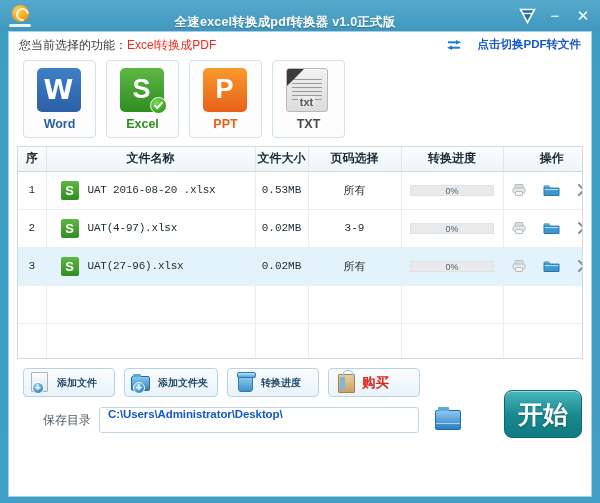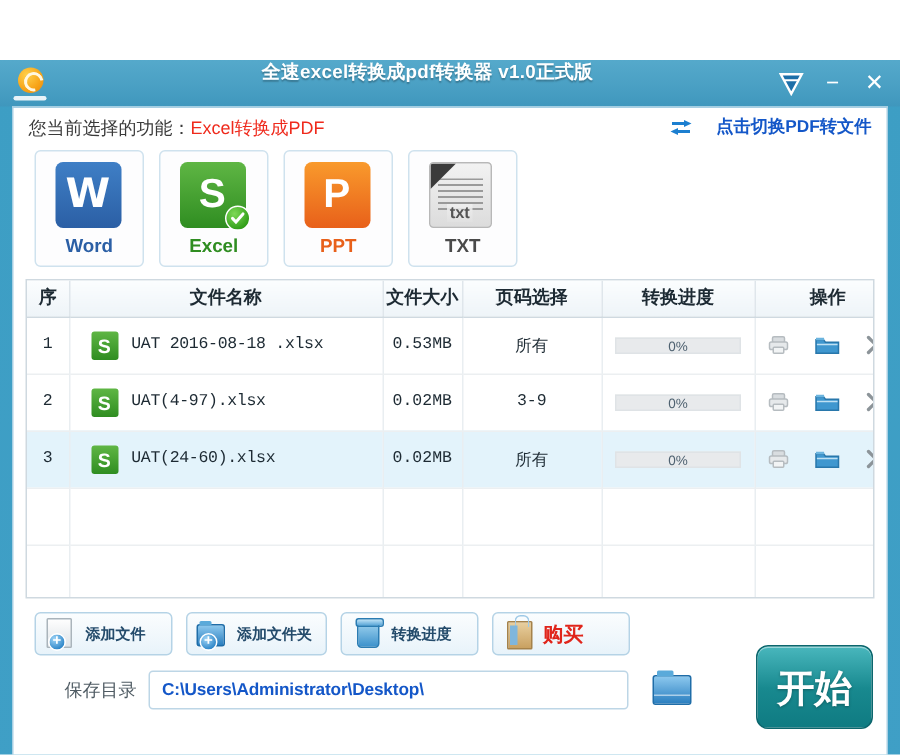--- a/index.html
+++ b/index.html
@@ -15,21 +15,21 @@
     width: 600px; height: 503px;
     background: linear-gradient(180deg, #3d9ec4 0%, #3f9fc6 100%);
     padding: 0;
   }
 
   
   .titlebar {
     position: relative;
     height: 31px;
     background: linear-gradient(180deg, #55a9cb 0%, #4aa0c4 55%, #3f97bd 100%);
-    display: flex; align-items: flex-start; margin-top: 40px;
+    display: flex; align-items: flex-end;
   }
   .logo-wrap {
     width: 40px; height: 31px;
     display: flex; align-items: center; justify-content: center;
   }
   .logo {
     position: relative;
     width: 22px; height: 22px;
     display: flex; align-items: flex-start; justify-content: center;
   }
@@ -333,41 +333,41 @@
   .saverow {
     display: flex; align-items: center; gap: 8px;
     padding: 10px 3px 0 34px;
     position: relative;
   }
   .save-label { font-size: 12px; color: #4f5b63; }
   .pathbox {
     width: 320px; height: 26px;
     border: 1px solid #bdd6e6; border-radius: 3px;
     background: #fff;
-    display: flex; align-items: center;
+    display: flex; align-items: flex-start;
     padding: 0 8px;
     font-size: 11.5px; font-weight: bold; color: #1457c8;
     letter-spacing: -.1px;
   }
   .browse-ic {
     width: 26px; height: 20px; margin-left: 8px; border-radius: 2px;
     background: linear-gradient(180deg, #8cc8ee 0%, #2b7fc0 100%);
     border: 1px solid #1f6da8; position: relative; cursor: pointer;
   }
   .browse-ic::before {
     content: ""; position: absolute; left: 2px; top: -4px;
     width: 11px; height: 4px; border-radius: 1px 1px 0 0; background: #5aaada;
   }
   .browse-ic::after {
     content: ""; position: absolute; left: 0; right: 0; bottom: 5px;
     height: 1px; background: rgba(255,255,255,.55);
   }
   .start-btn {
     position: absolute; right: 9px; top: -7px;
-    width: 78px; height: 56px; border-radius: 8px;
+    width: 78px; height: 48px; border-radius: 8px;
     background: linear-gradient(180deg, #49b7bd 0%, #18898f 52%, #0f7b82 100%);
     border: 1px solid #0c666d;
     box-shadow: inset 0 1px 0 rgba(255,255,255,.45);
     display: flex; align-items: center; justify-content: center;
     color: #fff; font-size: 25px; font-weight: bold;
     text-shadow: 0 1px 2px rgba(0,0,0,.3);
     cursor: pointer;
   }
 </style>
 </head>
@@ -475,21 +475,21 @@
             <th>操作</th>
           </tr>
         </thead>
         <tbody>
 
           <tr>
             <td>1</td>
             <td>
               <div class="namecell">
                 <div class="xls-ic">S</div>
-                <span class="fname">UAT 2016-08-18 .xlsx</span>
+                <span class="fname">UAT 2016-08-20 .xlsx</span>
               </div>
             </td>
             <td>0.53MB</td>
             <td>所有</td>
             <td>
               <div class="progwrap">
                 <div class="fill" style="width:0%"></div>
                 <div class="ptext">0%</div>
               </div>
             </td>
@@ -557,21 +557,21 @@
                 </span>
               </div>
             </td>
           </tr>
 
           <tr class="sel">
             <td>3</td>
             <td>
               <div class="namecell">
                 <div class="xls-ic">S</div>
-                <span class="fname">UAT(24-60).xlsx</span>
+                <span class="fname">UAT(27-96).xlsx</span>
               </div>
             </td>
             <td>0.02MB</td>
             <td>所有</td>
             <td>
               <div class="progwrap">
                 <div class="fill" style="width:0%"></div>
                 <div class="ptext">0%</div>
               </div>
             </td>

